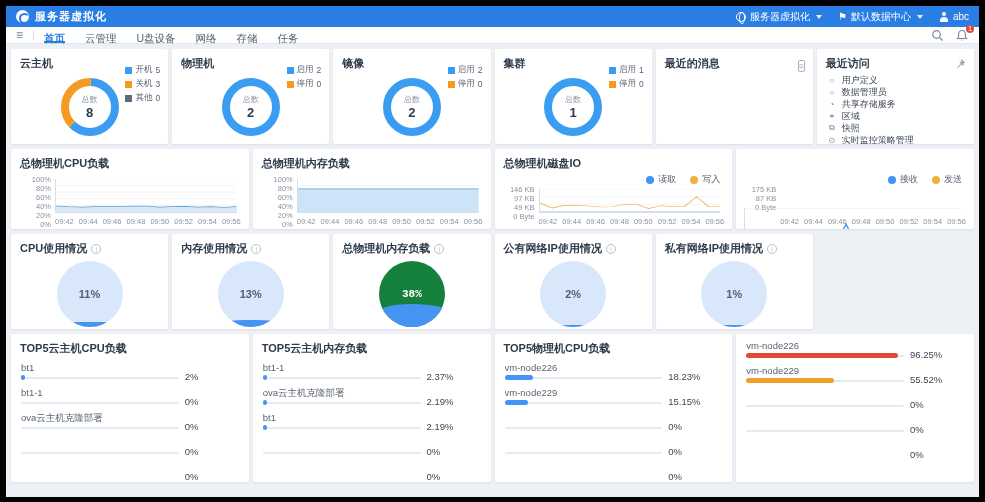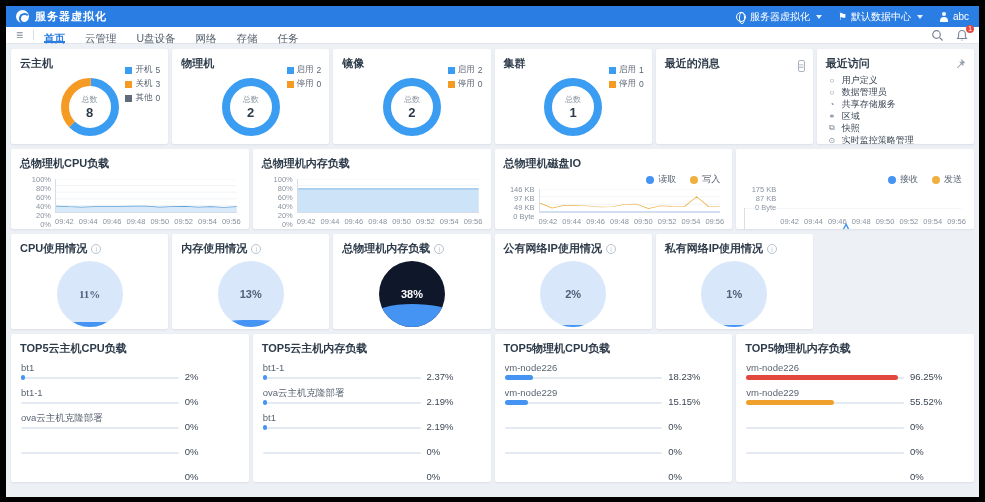--- a/index.html
+++ b/index.html
@@ -451,41 +451,41 @@
             <span>09:56</span>
           </div>
         </div>
       </div>
     <div id="row3" class="grid6">
         <div class="card r3card">
           <div class="card-title">
             <span>CPU使用情况</span>
             <span class="info-ic">i</span>
           </div>
-          <div class="gauge" style="background: rgb(217, 231, 250); font-family: Liberation Serif, serif;">
+          <div class="gauge" style="background: rgb(217, 231, 250);">
             <div class="gauge-fill" style="background: rgb(69, 147, 242); height: 7.26px;"></div>
             <div class="gauge-text" style="color: rgb(81, 96, 122);">11%</div>
           </div>
         </div>
         <div class="card r3card">
           <div class="card-title">
             <span>内存使用情况</span>
             <span class="info-ic">i</span>
           </div>
           <div class="gauge" style="background: rgb(217, 231, 250);">
             <div class="gauge-fill" style="background: rgb(69, 147, 242); height: 8.58px;"></div>
             <div class="gauge-text" style="color: rgb(81, 96, 122);">13%</div>
           </div>
         </div>
         <div class="card r3card">
           <div class="card-title">
             <span>总物理机内存负载</span>
             <span class="info-ic">i</span>
           </div>
-          <div class="gauge" style="background: #0f172a;">
+          <div class="gauge" style="background: #15803d; font-family: Liberation Mono, monospace;">
             <div class="gauge-fill" style="background: rgb(69, 147, 242); height: 25.08px;"></div>
             <div class="gauge-text" style="color: rgb(255, 255, 255);">38%</div>
           </div>
         </div>
         <div class="card r3card">
           <div class="card-title">
             <span>公有网络IP使用情况</span>
             <span class="info-ic">i</span>
           </div>
           <div class="gauge" style="background: rgb(217, 231, 250);">
@@ -598,21 +598,20 @@
               <div class="t5track"></div>
               <div class="t5val">0%</div>
             </div>
             <div class="t5row">
               <div class="t5label"></div>
               <div class="t5val">0%</div>
             </div>
           </div>
         </div>
         <div class="card r4card">
-          <div class="card-title">TOP5物理机内存负载</div>
           <div class="t5rows">
             <div class="t5row">
               <div class="t5label">vm-node226</div>
               <div class="t5track">
                 <div class="t5fill" style="background: rgb(226, 72, 61); width: max(96.25%, 4px);"></div>
               </div>
               <div class="t5val">96.25%</div>
             </div>
             <div class="t5row">
               <div class="t5label">vm-node229</div>

